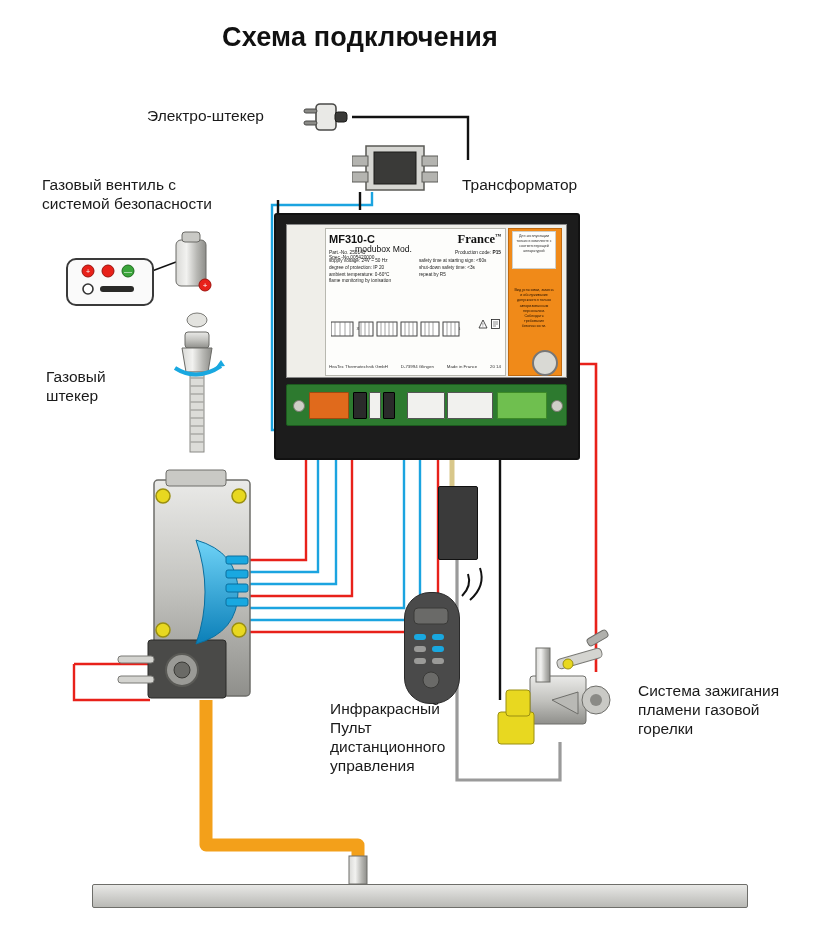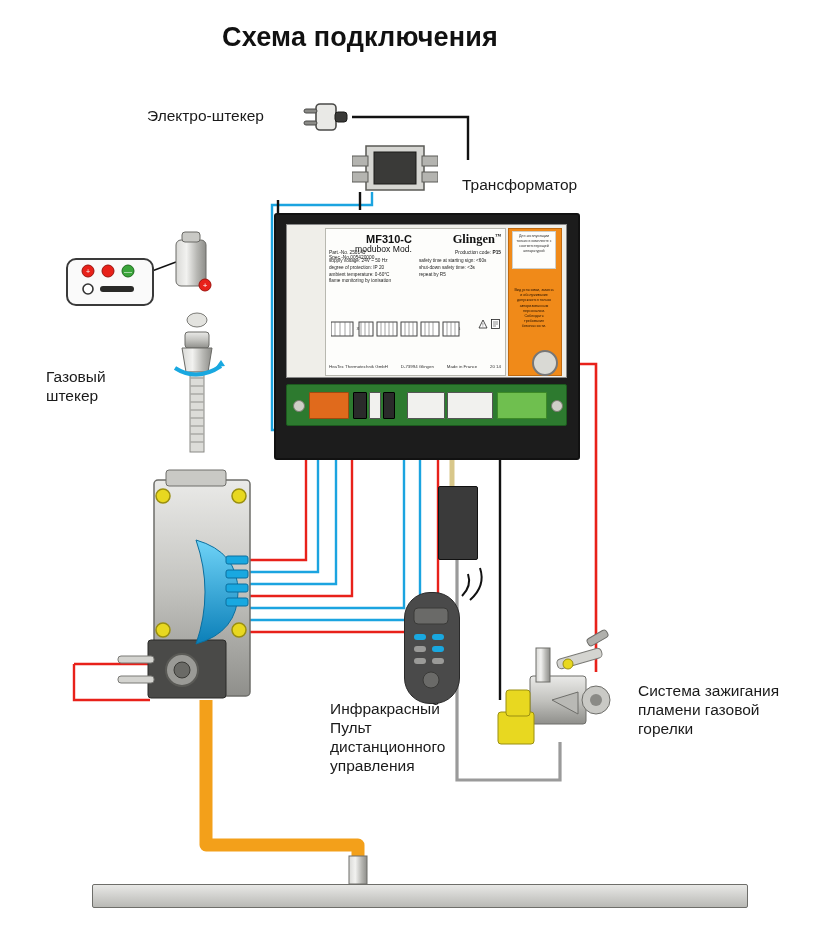--- a/index.html
+++ b/index.html
@@ -82,21 +82,20 @@
     width: 172px;
     display: flex;
     justify-content: space-between;
     align-items: baseline;
   }
   .brand-model {
     font-size: 11px;
     font-weight: bold;
     color: #111;
     line-height: 1.1;
-    text-align: right;
   }
   .brand-model small {
     display: block;
     font-size: 8.6px;
     font-weight: normal;
     margin-left: 26px;
   }
   .brand-name {
     font-size: 12.5px;
     font-weight: bold;
@@ -383,21 +382,21 @@
   <div class="panel-outer"></div>
   <div class="panel-screen"></div>
   <div class="panel-inner-card"></div>
 
   <div class="brand-line">
     <div class="brand-model">
       <span>MF310-C</span>
       <small>modubox  Mod.</small>
     </div>
     <div class="brand-name">
-      <span>Glingen</span><sup>™</sup>
+      <span>France</span><sup>™</sup>
     </div>
   </div>
 
   <div style="position:absolute;left:329px;top:250px;width:172px;display:flex;justify-content:space-between;font-size:4.8px;color:#222;">
     <div>
       <div>Part.-No. 250143</div>
       <div>Spec.-No.005420000</div>
     </div>
     <div style="text-align:right;">
       <span>Production code:</span>
@@ -513,20 +512,22 @@
     <rect x="28" y="54" width="12" height="6" rx="3" fill="#19a8e0"></rect>
     <rect x="10" y="66" width="12" height="6" rx="3" fill="#9a9a98"></rect>
     <rect x="28" y="66" width="12" height="6" rx="3" fill="#9a9a98"></rect>
     <circle cx="27" cy="88" r="8" fill="#6a6a68" stroke="#3a3a38"></circle>
   </svg>
 
   <div class="floor-bar"></div>
 
   <div class="label" style="left:147px;top:107px;">Электро-штекер</div>
   <div class="label" style="left:462px;top:176px;">Трансформатор</div>
+  <div class="label" style="left:42px;top:176px;">Газовый вентиль с
+системой безопасности</div>
   <div class="label" style="left:46px;top:368px;">Газовый
 штекер</div>
   <div class="label" style="left:638px;top:682px;">Система зажигания
 пламени газовой
 горелки</div>
   <div class="label" style="left:330px;top:700px;">Инфракрасный
 Пульт
 дистанционного
 управления</div>
 

